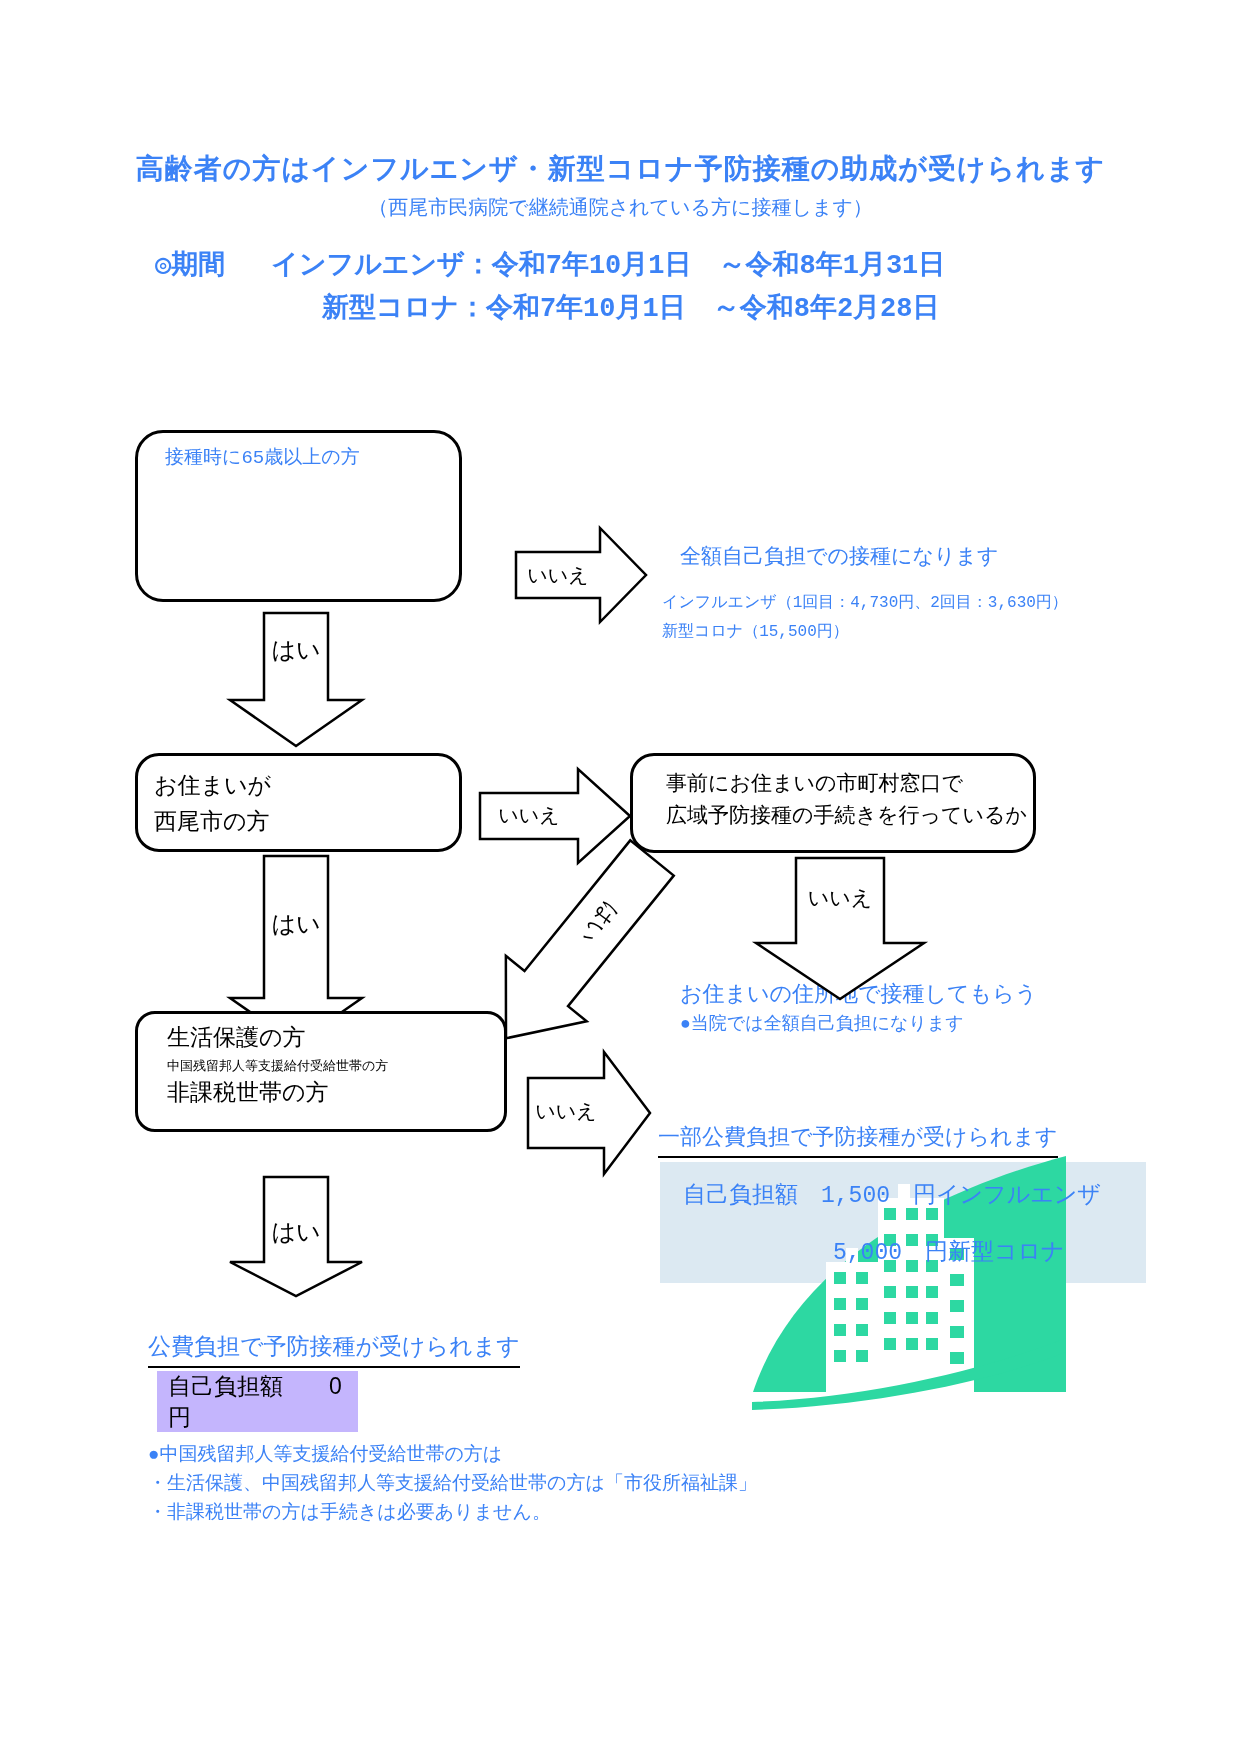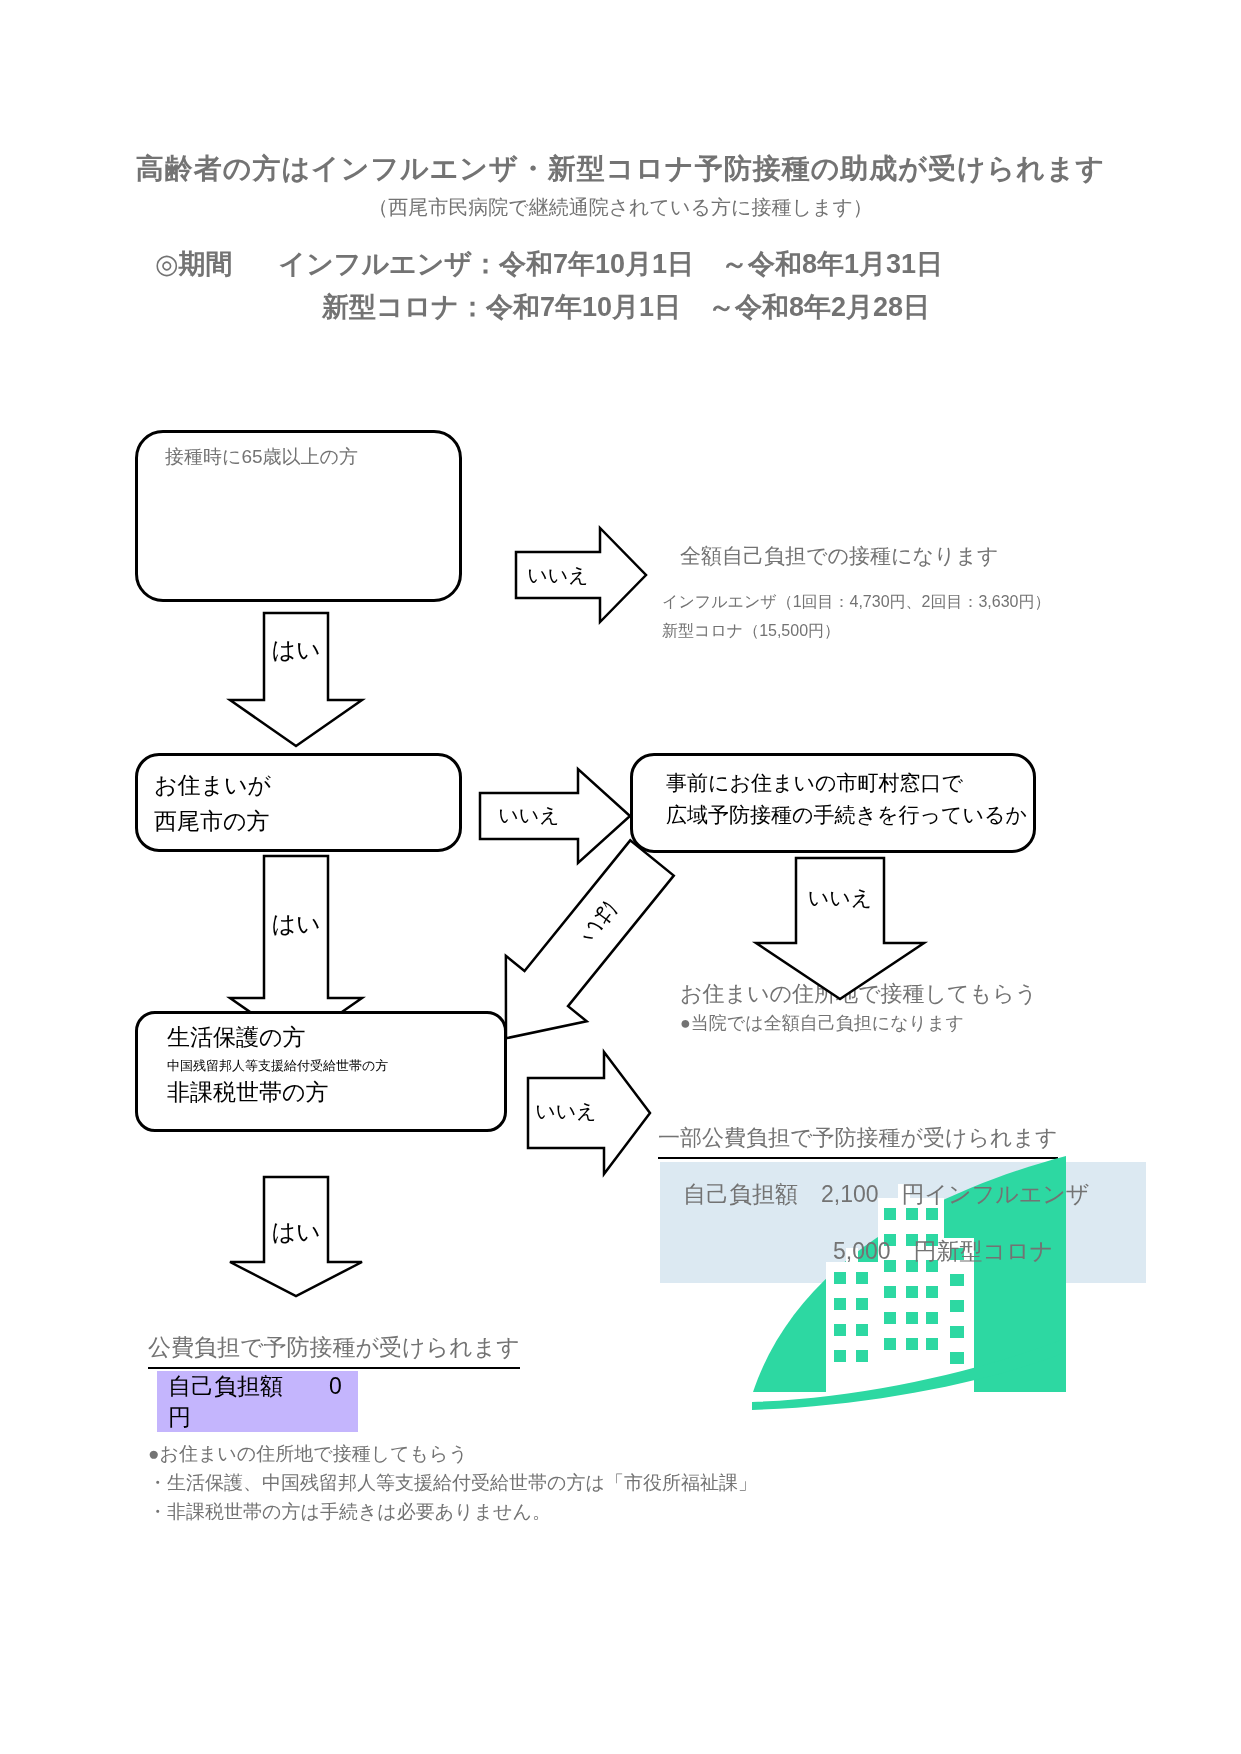--- a/index.html
+++ b/index.html
@@ -4,21 +4,21 @@
 <style>
   html,body{margin:0;padding:0;background:#fff;}
   #page{
     position:relative;
     width:1241px;height:1754px;
     background:#fff;
     font-family:"Liberation Sans","DejaVu Sans",sans-serif;
     color:#000;
     overflow:hidden;
   }
-  .txt{position:absolute;white-space:pre-line;color:#737373;}
+  .txt{position:absolute;white-space:pre-line;color:#3b82f6;font-family:Liberation Mono, monospace;}
   .center{left:0;width:1241px;text-align:center;}
   .title{top:150px;font-size:28px;font-weight:bold;letter-spacing:1px;}
   .subtitle{top:194px;font-size:20px;}
   .period1{left:155px;top:246px;font-size:27px;font-weight:bold;display:flex;gap:46px;}
   .period2{left:322px;top:289px;font-size:27px;font-weight:bold;}
 
   .fbox{position:absolute;border:3px solid #000;border-radius:28px;background:#fff;box-sizing:border-box;z-index:2;}
   .q1{left:135px;top:430px;width:327px;height:172px;}
   .q1-title{left:165px;top:444px;font-size:19px;z-index:3;}
   .q1-inner{left:144px;top:490px;width:311px;height:102px;border:2px solid #000;border-radius:16px;z-index:3;}
@@ -119,30 +119,30 @@
   <div class="txt r1-line1">インフルエンザ（1回目：4,730円、2回目：3,630円）</div>
   <div class="txt r1-line2">新型コロナ（15,500円）</div>
 
   <div class="txt r2-title">お住まいの住所地で接種してもらう</div>
   <div class="txt r2-note">●当院では全額自己負担になります</div>
 
   <div class="txt r3-title">
     <span class="underline">一部公費負担で予防接種が受けられます</span>
   </div>
   <div class="blue-panel"></div>
-  <div class="txt blue-l1">自己負担額　2,100　円インフルエンザ</div>
+  <div class="txt blue-l1">自己負担額　1,500　円インフルエンザ</div>
   <div class="txt blue-l2">5,000　円新型コロナ</div>
 
   <div class="txt r4-title">
     <span class="underline">公費負担で予防接種が受けられます</span>
   </div>
   <div class="cyan-box">
     <span>自己負担額　　0　円</span>
   </div>
-  <div class="txt note1">●お住まいの住所地で接種してもらう</div>
+  <div class="txt note1">●中国残留邦人等支援給付受給世帯の方は</div>
   <div class="txt note2">・生活保護、中国残留邦人等支援給付受給世帯の方は「市役所福祉課」</div>
   <div class="txt note3">・非課税世帯の方は手続きは必要ありません。</div>
 
   <svg class="layer" width="1241" height="1754" viewBox="0 0 1241 1754">
     <g>
       <path d="M1066,1156 C952,1186 800,1252 753,1392 L1066,1392 Z" fill="#2DD8A2"></path>
       <path d="M826,1392 L826,1262 L846,1262 L846,1248 L858,1248 L858,1262 L878,1262 L878,1198 L898,1198 L898,1184 L910,1184 L910,1198 L944,1198 L944,1238 L974,1238 L974,1392 Z" fill="#ffffff"></path>
       <g fill="#2DD8A2">
         <rect x="834" y="1272" width="12" height="12"></rect>
           <rect x="856" y="1272" width="12" height="12"></rect>

